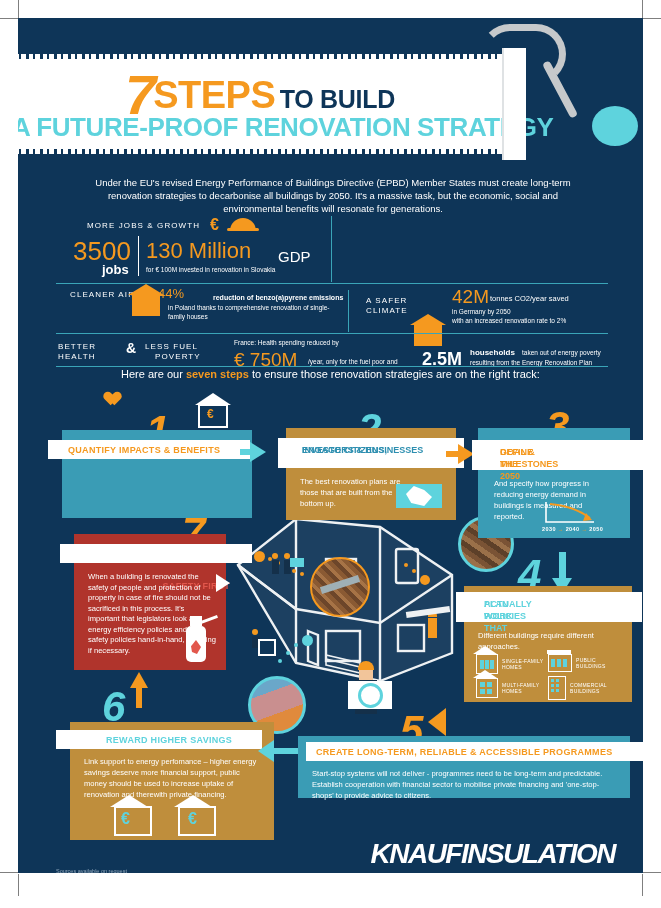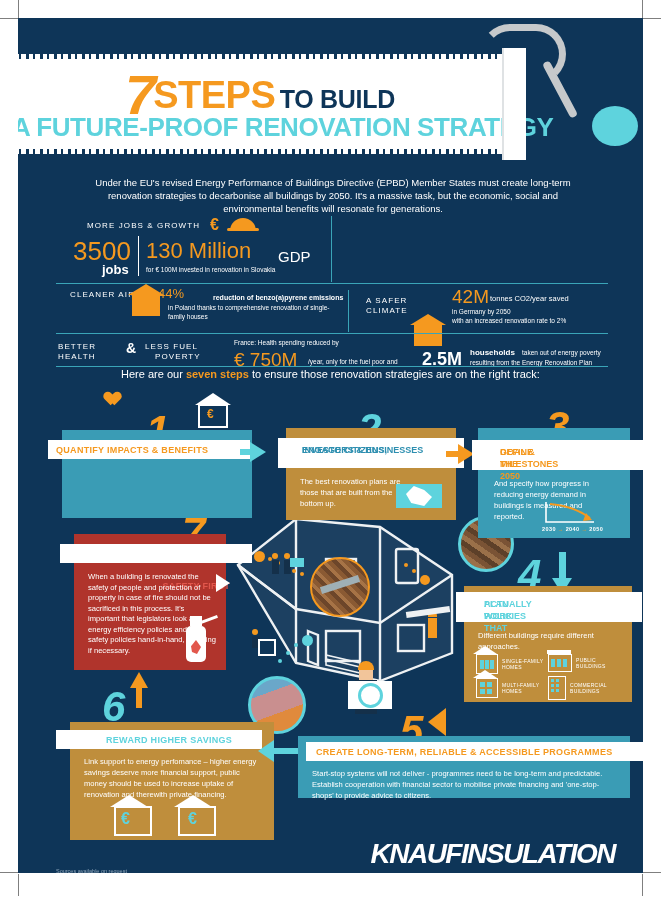--- a/index.html
+++ b/index.html
@@ -275,21 +275,21 @@
 
   <div class="photo" style="left:440px;top:498px;width:50px;height:50px;border:3px solid #5ed3dd;
               background:repeating-linear-gradient(35deg,#7a5335 0 5px,#5d4029 5px 10px,#9a7049 10px 15px);"></div>
   <div class="photo" style="left:230px;top:658px;width:52px;height:52px;border:3px solid #5ed3dd;
               background:linear-gradient(160deg,#6aa7c9 0 28%,#c98f8f 28% 62%,#e08a3c 62% 100%);"></div>
 
   <div class="num" style="left:128px;top:392px;font-size:42px;color:#f5991f;">1</div>
   <div class="card" style="left:44px;top:412px;width:190px;height:88px;">
     <div class="cbody cteal"></div>
     <div class="ribbon" style="left:-14px;top:10px;width:202px;">
-      <span style="color:#f5991f;padding-left:8px;">QUANTIFY IMPACTS &amp; BENEFITS</span>
+      <span style="color:#f5991f;padding-left:20px;">QUANTIFY IMPACTS &amp; BENEFITS</span>
     </div>
   </div>
   <div class="arrow" style="left:232px;top:424px;border-top:10px solid transparent;border-bottom:10px solid transparent;border-left:16px solid #5ed3dd;"></div>
   <div style="position:absolute;left:222px;top:431px;width:14px;height:6px;background:#5ed3dd;"></div>
 
   <div class="num" style="left:340px;top:390px;font-size:42px;color:#5ed3dd;">2</div>
   <div class="card" style="left:268px;top:410px;width:170px;height:92px;">
     <div class="cbody cgold"></div>
     <div class="ribbon2" style="left:-8px;top:10px;width:186px;">
       <span style="color:#2e8fb0;text-align:center;width:158px;left:10px;">

